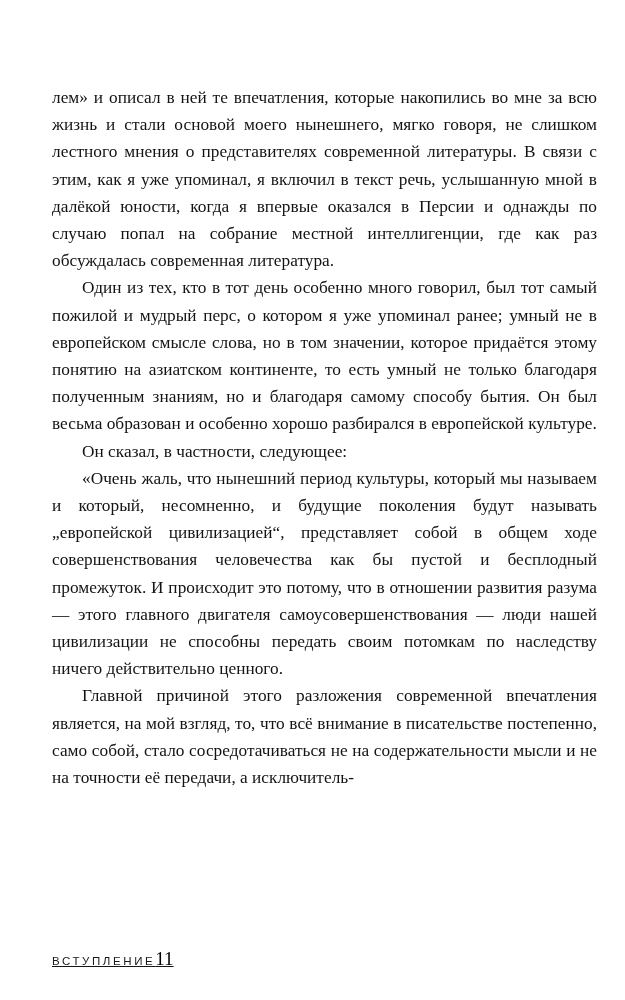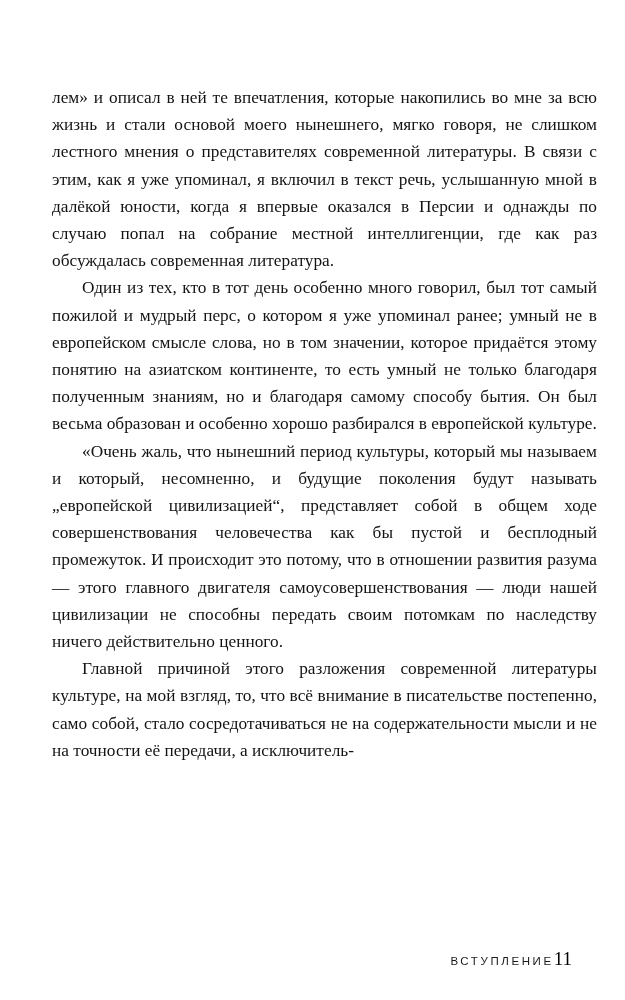--- a/index.html
+++ b/index.html
@@ -33,25 +33,26 @@
   .para {
     margin: 0;
     text-indent: 30px;
   }
   .para.first {
     text-indent: 0;
   }
   .footer {
     position: absolute;
     left: 52px;
-    right: 53px;
+    right: 59px;
     bottom: 62px;
     display: flex;
     align-items: baseline;
-    justify-content: flex-end;
+    justify-content: flex-start;
+    text-decoration: underline;
   }
   .footer-label {
     font-size: 11.5px;
     letter-spacing: 2.6px;
     color: #1a1a1a;
     text-transform: uppercase;
     font-family: "Liberation Sans", sans-serif;
   }
   .folio {
     font-size: 19px;
@@ -60,22 +61,23 @@
   }
 </style>
 </head>
 <body>
 
 <div class="page">
 
   <div class="body-text">
     <p class="para first">лем» и описал в ней те впечатления, которые накопились во мне за всю жизнь и стали основой моего нынешнего, мягко говоря, не слишком лестного мнения о представителях современной литературы. В связи с этим, как я уже упоминал, я включил в текст речь, услышанную мной в далёкой юности, когда я впервые оказался в Персии и однажды по случаю попал на собрание местной интеллигенции, где как раз обсуждалась современная литература.</p>
     <p class="para">Один из тех, кто в тот день особенно много говорил, был тот самый пожилой и мудрый перс, о котором я уже упоминал ранее; умный не в европейском смысле слова, но в том значении, которое придаётся этому понятию на азиатском континенте, то есть умный не только благодаря полученным знаниям, но и благодаря самому способу бытия. Он был весьма образован и особенно хорошо разбирался в европейской культуре.</p>
+    <p class="para">Он сказал, в частности, следующее:</p>
     <p class="para">«Очень жаль, что нынешний период культуры, который мы называем и который, несомненно, и будущие поколения будут называть „европейской цивилизацией“, представляет собой в общем ходе совершенствования человечества как бы пустой и бесплодный промежуток. И происходит это потому, что в отношении развития разума — этого главного двигателя самоусовершенствования — люди нашей цивилизации не способны передать своим потомкам по наследству ничего действительно ценного.</p>
-    <p class="para">Главной причиной этого разложения современной литературы культуре, на мой взгляд, то, что всё внимание в писательстве постепенно, само собой, стало сосредотачиваться не на содержательности мысли и не на точности её передачи, а исключитель-</p>
+    <p class="para">Главной причиной этого разложения современной впечатления является, на мой взгляд, то, что всё внимание в писательстве постепенно, само собой, стало сосредотачиваться не на содержательности мысли и не на точности её передачи, а исключитель-</p>
   </div>
 
   <div class="footer">
     <span class="footer-label">ВСТУПЛЕНИЕ</span>
     <span class="folio">11</span>
   </div>
 
 </div>
 
 </body></html>

